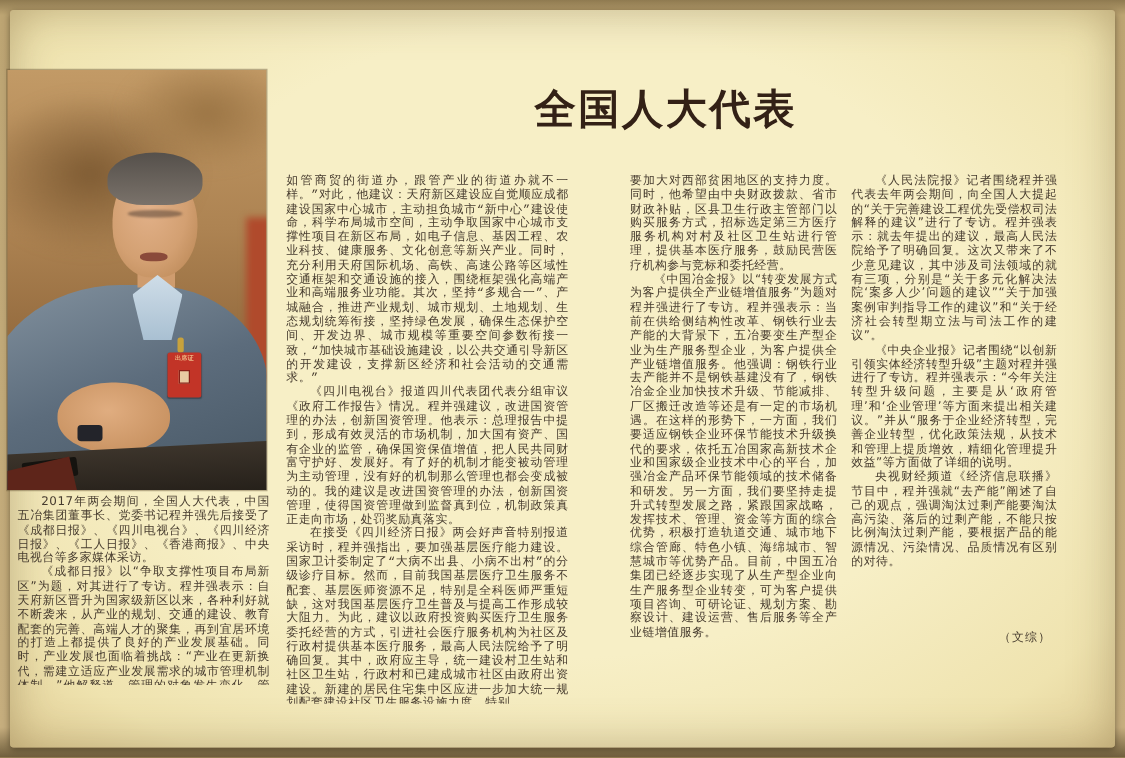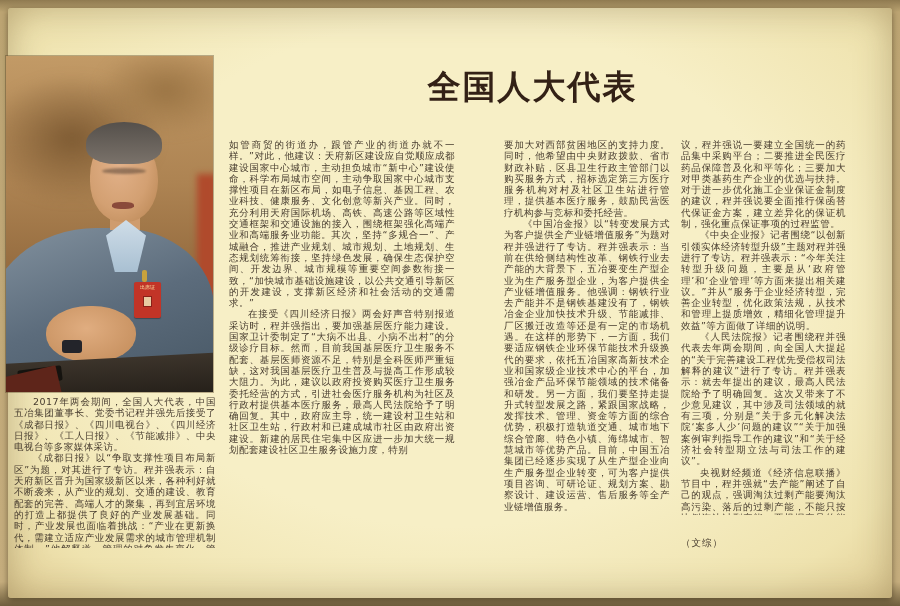--- a/index.html
+++ b/index.html
@@ -43,24 +43,24 @@
   .hands{left:40px;top:250px;width:90px;height:56px;background:radial-gradient(at 45% 40%,#e0ad80,#c18a58);border-radius:48%;}
   .watch{left:56px;top:284px;width:20px;height:13px;background:#23242a;border-radius:3px;}
   .table{left:-12px;top:302px;width:240px;height:46px;background:linear-gradient(180deg,#3c342b,#221d17);transform:rotate(-3deg);}
   .phone{left:12px;top:312px;width:44px;height:15px;background:#15130f;border-radius:2px;transform:rotate(-7deg);}
   .wood{left:-10px;top:316px;width:64px;height:34px;background:#5e251a;transform:rotate(-13deg);}
   
   .col{position:absolute;overflow:hidden;color:#463b2e;font-size:9.5px;line-height:11.3px;letter-spacing:.45px;text-align:justify;}
   .col p{margin:0;text-indent:2em;}
   .col p.cont{text-indent:0;}
   .caption-col{left:14px;top:396px;width:202px;height:152px;}
-  .main-col{left:229px;top:139px;width:226px;height:424px;}
+  .main-col{left:229px;top:139px;width:226px;height:424px;font-family:Liberation Mono, monospace;}
   .col-a{left:504px;top:139px;width:166px;height:412px;}
   .col-b{left:681px;top:139px;width:165px;height:376px;}
-  .byline{position:absolute;left:681px;top:537px;width:160px;color:#463b2e;font-size:9.5px;letter-spacing:1px;}
+  .byline{position:absolute;left:681px;top:504px;width:160px;text-align:right;color:#463b2e;font-size:9.5px;letter-spacing:1px;}
 </style>
 </head>
 <body>
 
 <div class="scan">
   <div class="paper"></div>
 
   <div class="headline">
     <span class="h1a">全国人大代表</span>
   </div>
@@ -82,31 +82,31 @@
       <div class="badge-photo"></div>
     </div>
     <div class="hands"></div>
     <div class="watch"></div>
     <div class="table"></div>
     <div class="phone"></div>
     <div class="wood"></div>
   </div>
 
   <div class="col caption-col">
-      <p class="">2017年两会期间，全国人大代表，中国五冶集团董事长、党委书记程并强先后接受了《成都日报》、《四川电视台》、《四川经济日报》、《工人日报》、《节能减排》、中央电视台等多家媒体采访。</p>
+      <p class="">2017年两会期间，全国人大代表，中国五冶集团董事长、党委书记程并强先后接受了《成都日报》、《四川电视台》、《四川经济日报》、《工人日报》、《香港商报》、中央电视台等多家媒体采访。</p>
       <p class="">《成都日报》以“争取支撑性项目布局新区”为题，对其进行了专访。程并强表示：自天府新区晋升为国家级新区以来，各种利好就不断袭来，从产业的规划、交通的建设、教育配套的完善、高端人才的聚集，再到宜居环境的打造上都提供了良好的产业发展基础。同时，产业发展也面临着挑战：“产业在更新换代，需建立适应产业发展需求的城市管理机制体制。”他解释道，管理的对象发生变化，管理的方式和体制也应相应发生变化，“比</p>
     </div>
   <div class="col main-col">
       <p class="cont">如管商贸的街道办，跟管产业的街道办就不一样。”对此，他建议：天府新区建设应自觉顺应成都建设国家中心城市，主动担负城市“新中心”建设使命，科学布局城市空间，主动争取国家中心城市支撑性项目在新区布局，如电子信息、基因工程、农业科技、健康服务、文化创意等新兴产业。同时，充分利用天府国际机场、高铁、高速公路等区域性交通框架和交通设施的接入，围绕框架强化高端产业和高端服务业功能。其次，坚持“多规合一”、产城融合，推进产业规划、城市规划、土地规划、生态规划统筹衔接，坚持绿色发展，确保生态保护空间、开发边界、城市规模等重要空间参数衔接一致，“加快城市基础设施建设，以公共交通引导新区的开发建设，支撑新区经济和社会活动的交通需求。”</p>
+      <p class="">《四川电视台》报道四川代表团代表分组审议《政府工作报告》情况。程并强建议，改进国资管理的办法，创新国资管理。他表示：总理报告中提到，形成有效灵活的市场机制，加大国有资产、国有企业的监管，确保国资保值增值，把人民共同财富守护好、发展好。有了好的机制才能变被动管理为主动管理，没有好的机制那么管理也都会变成被动的。我的建议是改进国资管理的办法，创新国资管理，使得国资管理做到监督真到位，机制政策真正走向市场，处罚奖励真落实。</p>
       <p class="">在接受《四川经济日报》两会好声音特别报道采访时，程并强指出，要加强基层医疗能力建设。国家卫计委制定了“大病不出县、小病不出村”的分级诊疗目标。然而，目前我国基层医疗卫生服务不配套、基层医师资源不足，特别是全科医师严重短缺，这对我国基层医疗卫生普及与提高工作形成较大阻力。为此，建议以政府投资购买医疗卫生服务委托经营的方式，引进社会医疗服务机构为社区及行政村提供基本医疗服务，最高人民法院给予了明确回复。其中，政府应主导，统一建设村卫生站和社区卫生站，行政村和已建成城市社区由政府出资建设。新建的居民住宅集中区应进一步加大统一规划配套建设社区卫生服务设施力度，特别</p>
     </div>
   <div class="col col-a">
       <p class="cont">要加大对西部贫困地区的支持力度。同时，他希望由中央财政拨款、省市财政补贴，区县卫生行政主管部门以购买服务方式，招标选定第三方医疗服务机构对村及社区卫生站进行管理，提供基本医疗服务，鼓励民营医疗机构参与竞标和委托经营。</p>
       <p class="">《中国冶金报》以“转变发展方式 为客户提供全产业链增值服务”为题对程并强进行了专访。程并强表示：当前在供给侧结构性改革、钢铁行业去产能的大背景下，五冶要变生产型企业为生产服务型企业，为客户提供全产业链增值服务。他强调：钢铁行业去产能并不是钢铁基建没有了，钢铁冶金企业加快技术升级、节能减排、厂区搬迁改造等还是有一定的市场机遇。在这样的形势下，一方面，我们要适应钢铁企业环保节能技术升级换代的要求，依托五冶国家高新技术企业和国家级企业技术中心的平台，加强冶金产品环保节能领域的技术储备和研发。另一方面，我们要坚持走提升式转型发展之路，紧跟国家战略，发挥技术、管理、资金等方面的综合优势，积极打造轨道交通、城市地下综合管廊、特色小镇、海绵城市、智慧城市等优势产品。目前，中国五冶集团已经逐步实现了从生产型企业向生产服务型企业转变，可为客户提供项目咨询、可研论证、规划方案、勘察设计、建设运营、售后服务等全产业链增值服务。</p>
     </div>
   <div class="col col-b">
-      <p class="cont">议，程并强说一要建立全国统一的药品集中采购平台；二要推进全民医疗药品保障普及化和平等化；三要加大对甲类基药生产企业的优选与扶持。对于进一步优化施工企业保证金制度的建议，程并强说要全面推行保函替代保证金方案，建立差异化的保证机制，强化重点保证事项的过程监管。</p>
+      <p class="">《人民法院报》记者围绕程并强代表去年两会期间，向全国人大提起的“关于完善建设工程优先受偿权司法解释的建议”进行了专访。程并强表示：就去年提出的建议，最高人民法院给予了明确回复。这次又带来了不少意见建议，其中涉及司法领域的就有三项，分别是“关于多元化解决法院‘案多人少’问题的建议”“关于加强案例审判指导工作的建议”和“关于经济社会转型期立法与司法工作的建议”。</p>
       <p class="">《中央企业报》记者围绕“以创新引领实体经济转型升级”主题对程并强进行了专访。程并强表示：“今年关注转型升级问题，主要是从‘政府管理’和‘企业管理’等方面来提出相关建议。”并从“服务于企业经济转型，完善企业转型，优化政策法规，从技术和管理上提质增效，精细化管理提升效益”等方面做了详细的说明。</p>
-      <p class="">《人民法院报》记者围绕程并强代表去年两会期间，向全国人大提起的“关于完善建设工程优先受偿权司法解释的建议”进行了专访。程并强表示：就去年提出的建议，最高人民法院给予了明确回复。这次又带来了不少意见建议，其中涉及司法领域的就有三项，分别是“关于多元化解决法院‘案多人少’问题的建议”“关于加强案例审判指导工作的建议”和“关于经济社会转型期立法与司法工作的建议”。</p>
       <p class="">央视财经频道《经济信息联播》节目中，程并强就“去产能”阐述了自己的观点，强调淘汰过剩产能要淘汰高污染、落后的过剩产能，不能只按比例淘汰过剩产能，要根据产品的能源情况、污染情况、品质情况有区别的对待。</p>
     </div>
   <div class="byline">（文综）</div>
 </div>
 
 </body></html>

